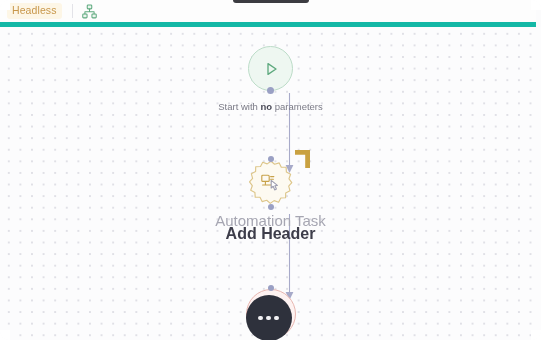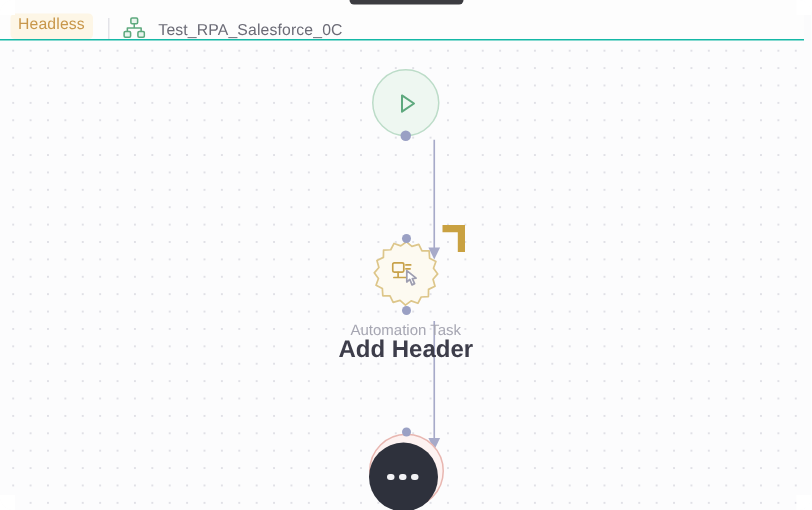--- a/index.html
+++ b/index.html
@@ -40,23 +40,23 @@
   }
 
   
   #header-bar {
     position: absolute;
     top: 0;
     left: 0;
     width: 536px;
     height: 27px;
     background: #fdfdfd;
-    border-bottom: 1px solid #14b8a6;
+    border-bottom: 5px solid #14b8a6;
     display: flex;
-    align-items: flex-end;
+    align-items: center;
     padding-left: 7px;
     box-sizing: border-box;
     z-index: 30;
   }
 
   #headless-badge {
     font-size: 10.5px;
     color: #c8974b;
     background: #fdf6e6;
     padding: 2px 5px 3px 5px;
@@ -142,21 +142,21 @@
     margin-top: 6px;
     text-align: center;
     font-size: 9.5px;
     line-height: 13px;
     color: #7a7a86;
     max-width: 150px;
   }
   .node-caption b { color: #4a4a57; font-weight: bold; }
 
   .caption-sub {
-    font-size: 10px;
+    font-size: 15px;
     line-height: 13px;
     color: #a6a6b2;
     text-align: right;
   }
   .caption-main {
     font-size: 16px;
     line-height: 14px;
     color: #3d3d4a;
     font-weight: bold;
     text-align: center;
@@ -292,21 +292,20 @@
 
     <span id="header-divider"></span>
 
     <svg id="flow-icon" viewBox="0 0 16 16">
       <rect x="5.6" y="1" width="4.8" height="4.2" rx="0.9" fill="#eaf5ee" stroke="#5ea97e" stroke-width="1.1"></rect>
       <rect x="0.8" y="10.6" width="4.6" height="4.2" rx="0.9" fill="#eaf5ee" stroke="#5ea97e" stroke-width="1.1"></rect>
       <rect x="10.6" y="10.6" width="4.6" height="4.2" rx="0.9" fill="#eaf5ee" stroke="#5ea97e" stroke-width="1.1"></rect>
       <path d="M8 5.4 L8 8.2 M3.1 10.4 L3.1 8.2 L12.9 8.2 L12.9 10.4" stroke="#5ea97e" stroke-width="1.1" fill="none" stroke-linecap="round" stroke-linejoin="round"></path>
     </svg>
 
-    <span id="flow-title">Test_RPA_Salesforce_0C</span>
   </div>
 
   <div id="canvas">
 
     <svg class="connector" id="connector-1" viewBox="0 0 541 84">
       <path d="M289.5 0 L289.5 74" stroke="#a7aac9" stroke-width="1.1" fill="none"></path>
       <path d="M285.6 72 L289.5 80 L293.4 72 Z" fill="#a7aac9"></path>
     </svg>
 
     <svg class="connector" id="connector-2" viewBox="0 0 541 90">
@@ -314,20 +313,23 @@
       <path d="M285.6 78 L289.5 86 L293.4 78 Z" fill="#a7aac9"></path>
     </svg>
 
     <div class="node-group" id="start-node-group">
       <div id="start-node">
         <svg width="18" height="18" viewBox="0 0 18 18">
           <path d="M6 3.6 L14 9 L6 14.4 Z" fill="none" stroke="#5ea97e" stroke-width="1.35" stroke-linejoin="round"></path>
         </svg>
       </div>
       <div id="start-port"></div>
+      <div class="node-caption">
+        <span>Start with </span><b>no</b><span> parameters</span>
+      </div>
     </div>
 
     <div class="node-group" id="task-node-group">
       <div id="task-node-wrap">
 
         <div id="task-in-port"></div>
 
         <svg id="task-gear" width="48" height="48" viewBox="0 0 48 48">
           <path d="M24 2.2
                    L27.6 5.2 L32.2 3.9 L34.3 8.2 L39.1 8.3 L39.4 13.1

